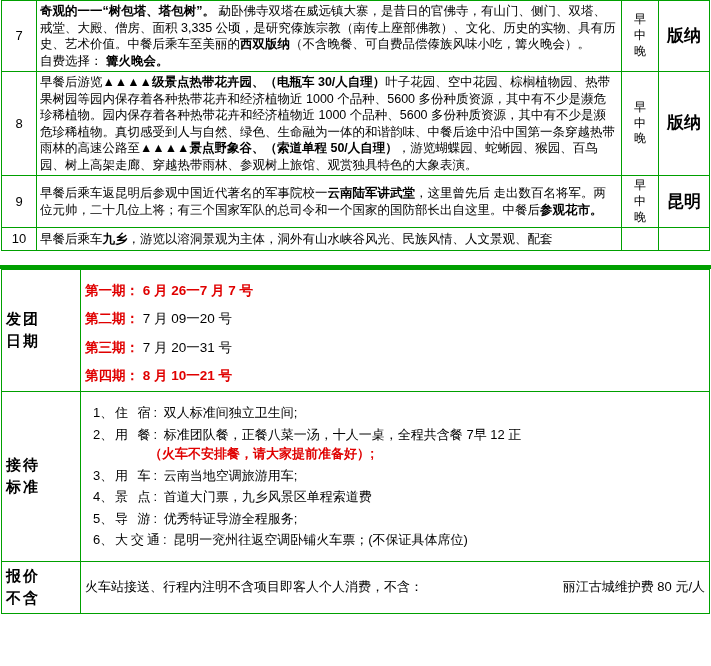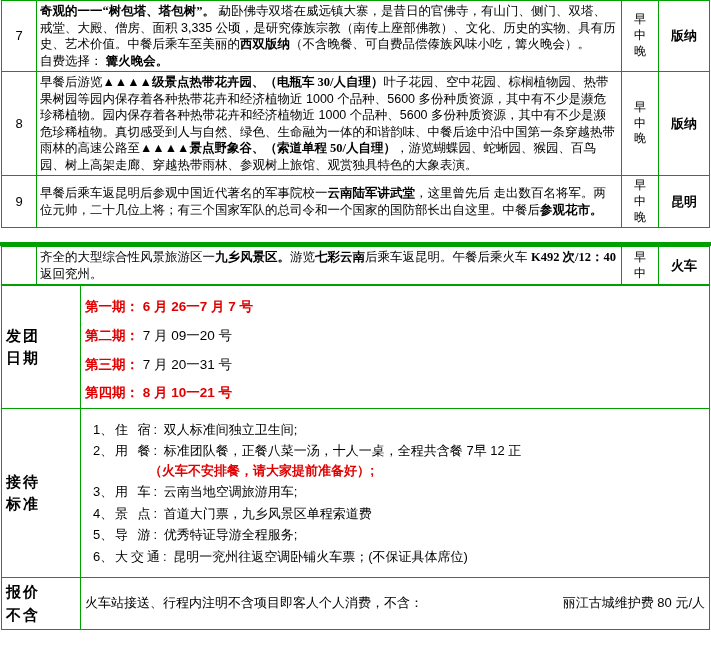--- a/index.html
+++ b/index.html
@@ -44,23 +44,23 @@
   td.meals {
     width: 30px;
     text-align: center;
     font-size: 12px;
     line-height: 1.3;
   }
   td.city {
     width: 44px;
     text-align: center;
     font-weight: bold;
-    font-size: 13px;
+    font-size: 17px;
   }
-  .b { font-weight: bold; font-family: Liberation Serif, serif; }
+  .b { font-weight: bold; }
   .gap {
     height: 14px;
     background: #ffffff;
   }
   .thickbar {
     height: 4px;
     background: #00a000;
     margin: 0;
   }
   
@@ -125,32 +125,32 @@
             <td class="body"><span>早餐后游览</span><span class="b">▲▲▲▲级景点热带花卉园、（电瓶车 30/人自理）</span><span>叶子花园、空中花园、棕榈植物园、热带果树园等园内保存着各种热带花卉和经济植物近 1000 个品种、5600 多份种质资源，其中有不少是濒危珍稀植物。园内保存着各种热带花卉和经济植物近 1000 个品种、5600 多份种质资源，其中有不少是濒危珍稀植物。真切感受到人与自然、绿色、生命融为一体的和谐韵味、中餐后途中沿中国第一条穿越热带雨林的高速公路至</span><span class="b">▲▲▲▲景点野象谷、（索道单程 50/人自理）</span><span>，游览蝴蝶园、蛇蜥园、猴园、百鸟园、树上高架走廊、穿越热带雨林、参观树上旅馆、观赏独具特色的大象表演。</span></td>
             <td class="meals">早<br>中<br>晚</td>
             <td class="city">版纳</td>
           </tr>
           <tr>
             <td class="daynum">9</td>
             <td class="body"><span>早餐后乘车返昆明后参观中国近代著名的军事院校一</span><span class="b">云南陆军讲武堂</span><span>，这里曾先后 走出数百名将军。两位元帅，二十几位上将；有三个国家军队的总司令和一个国家的国防部长出自这里。中餐后</span><span class="b">参观花市。</span></td>
             <td class="meals">早<br>中<br>晚</td>
             <td class="city">昆明</td>
           </tr>
+          <tr>
+            <td class="daynum">10</td>
+            <td class="body"><span>早餐后乘车</span><span class="b">九乡</span><span>，游览以溶洞景观为主体，洞外有山水峡谷风光、民族风情、人文景观、配套</span></td>
+            <td class="meals"></td>
+            <td class="city"></td>
+          </tr>
         </tbody>
       </table>
       <div class="gap"></div>
       <div class="thickbar"></div>
       <table class="itin">
         <tbody>
-          <tr>
-            <td class="daynum"></td>
-            <td class="body"><span>齐全的大型综合性风景旅游区一</span><span class="b">九乡风景区。</span><span>游览</span><span class="b">七彩云南</span><span>后乘车返昆明。午餐后乘火车 </span><span class="b">K492 次/12：40</span><span> 返回兖州。</span></td>
-            <td class="meals">早<br>中</td>
-            <td class="city">火车</td>
-          </tr>
         </tbody>
       </table>
       <table class="info">
         <tbody>
           <tr>
             <td class="label">发团<br>日期</td>
             <td class="content dates">
               <p><span class="term">第一期：</span> <span class="red">6 月 26一7 月 7 号</span></p>
               <p><span class="term">第二期：</span> <span class="">7 月 09一20 号</span></p>
               <p><span class="term">第三期：</span> <span class="">7 月 20一31 号</span></p>

